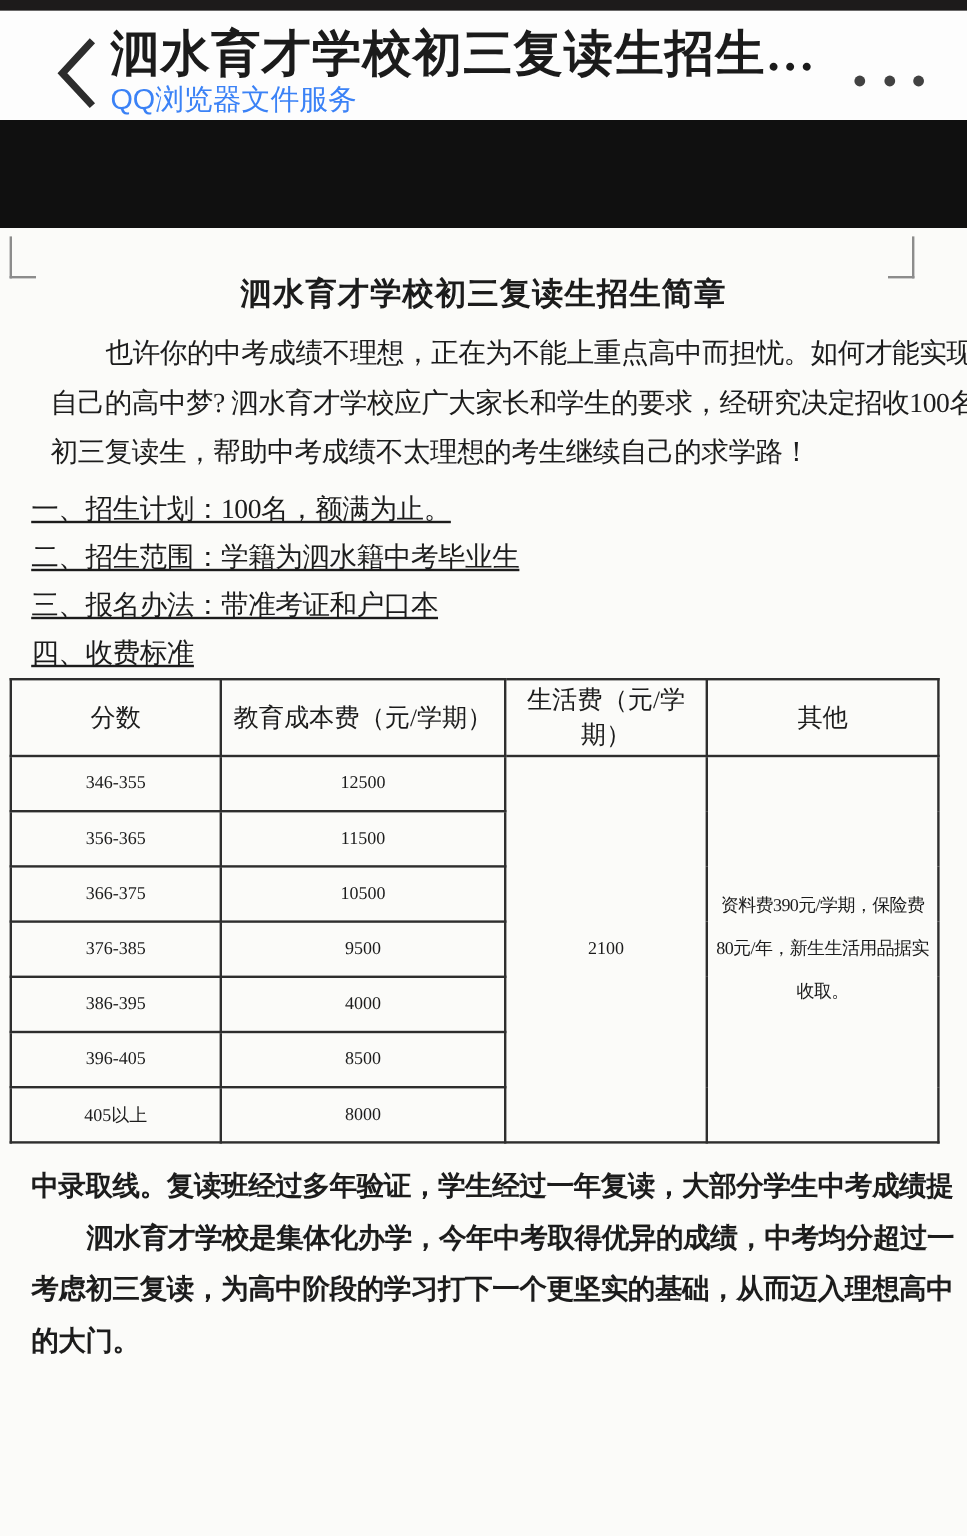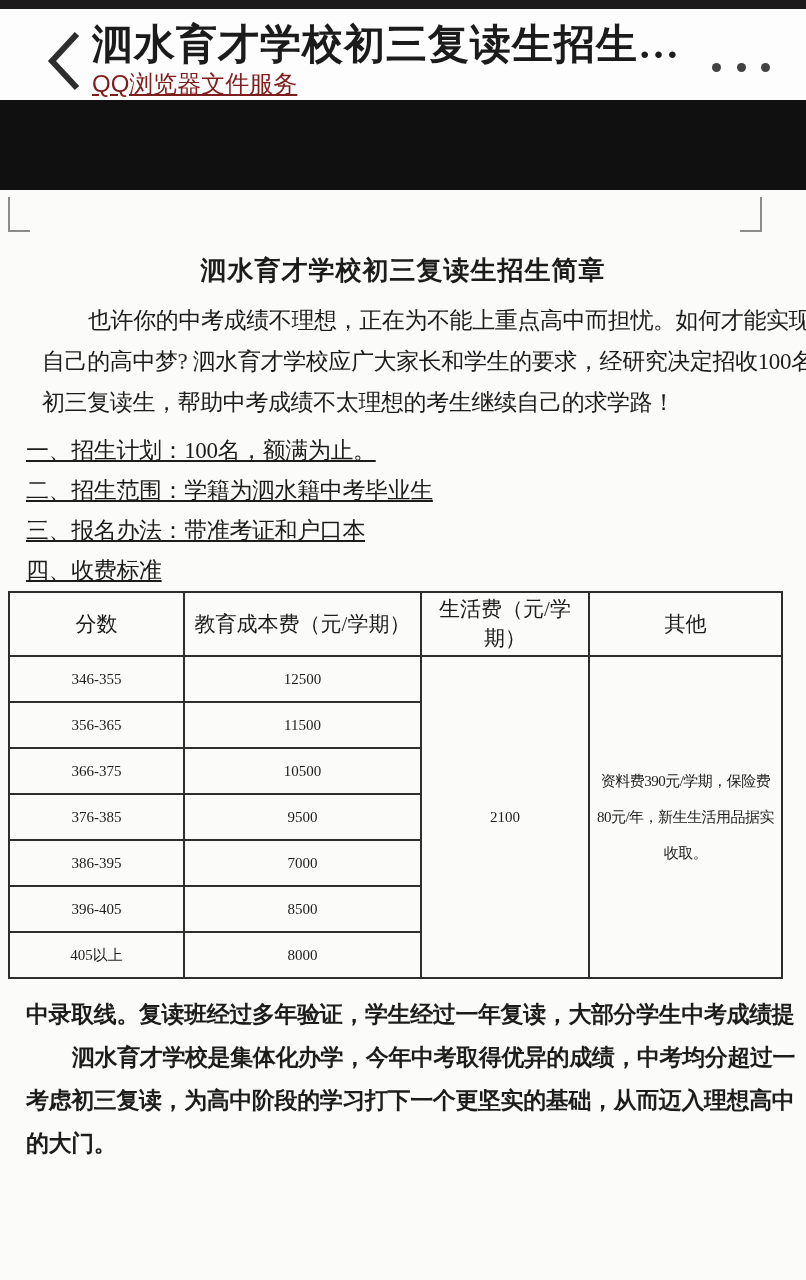--- a/index.html
+++ b/index.html
@@ -10,31 +10,31 @@
     color:#1c1c1c;
   }
   
   .status-strip{height:9px;background:#1d1b1b;}
   
   .appbar{height:91px;background:#fdfdfd;position:relative;}
   .back-btn{position:absolute;left:44px;top:20px;width:48px;height:64px;background:none;border:none;padding:0;cursor:pointer;}
   .back-btn svg{display:block;}
   .titles{position:absolute;left:92px;top:6px;width:580px;}
   .file-title{font-size:41px;font-weight:bold;color:#1b1b1b;letter-spacing:1px;white-space:nowrap;line-height:58px;}
-  .file-sub{font-size:24px;color:#7f1d1d;font-family:"Liberation Sans","DejaVu Sans",sans-serif;line-height:26px;margin-top:-2px;text-decoration:underline;}
+  .file-sub{font-size:24px;color:#3b82f6;font-family:"Liberation Sans","DejaVu Sans",sans-serif;line-height:26px;margin-top:-2px;}
   .more-btn{position:absolute;right:30px;top:40px;width:70px;height:36px;background:none;border:none;display:flex;align-items:center;justify-content:space-between;padding:0 6px;cursor:pointer;}
   .more-btn i{width:9px;height:9px;border-radius:50%;background:#424242;}
   
   .band{height:90px;background:#101010;}
   
   .page{position:relative;height:1090px;background:#fbfbf9;overflow:hidden;}
   .mark{position:absolute;width:20px;height:33px;top:7px;}
   .mark.left{left:8px;border-left:2px solid #8c8c8c;border-bottom:2px solid #8c8c8c;}
   .mark.right{right:44px;border-right:2px solid #8c8c8c;border-bottom:2px solid #8c8c8c;}
-  .doc-title{padding-top:64px;text-align:center;font-size:26px;font-weight:bold;letter-spacing:1px;line-height:34px;}
+  .doc-title{padding-top:38px;text-align:center;font-size:26px;font-weight:bold;letter-spacing:1px;line-height:34px;}
   .bl{margin:0 26px;font-size:23px;line-height:41px;letter-spacing:-0.4px;white-space:nowrap;}
   .ind{text-indent:2em;}
   .p1{margin-top:32px;}
   .p2{margin-top:12px;margin-left:16px;}
   .list{margin-top:8px;text-decoration:underline;}
   .list .bl{line-height:40px;}
   .closing{margin-top:14px;}
   .closing .bl{font-weight:bold;line-height:43px;}
   
   table.fee{border-collapse:collapse;margin:0 0 0 8px;width:773px;table-layout:fixed;}
@@ -117,21 +117,21 @@
     <tr>
       <td>366-375</td>
       <td>10500</td>
     </tr>
     <tr>
       <td>376-385</td>
       <td>9500</td>
     </tr>
     <tr>
       <td>386-395</td>
-      <td>7000</td>
+      <td>4000</td>
     </tr>
     <tr>
       <td>396-405</td>
       <td>8500</td>
     </tr>
     <tr>
       <td>405以上</td>
       <td>8000</td>
     </tr>
   </tbody>

